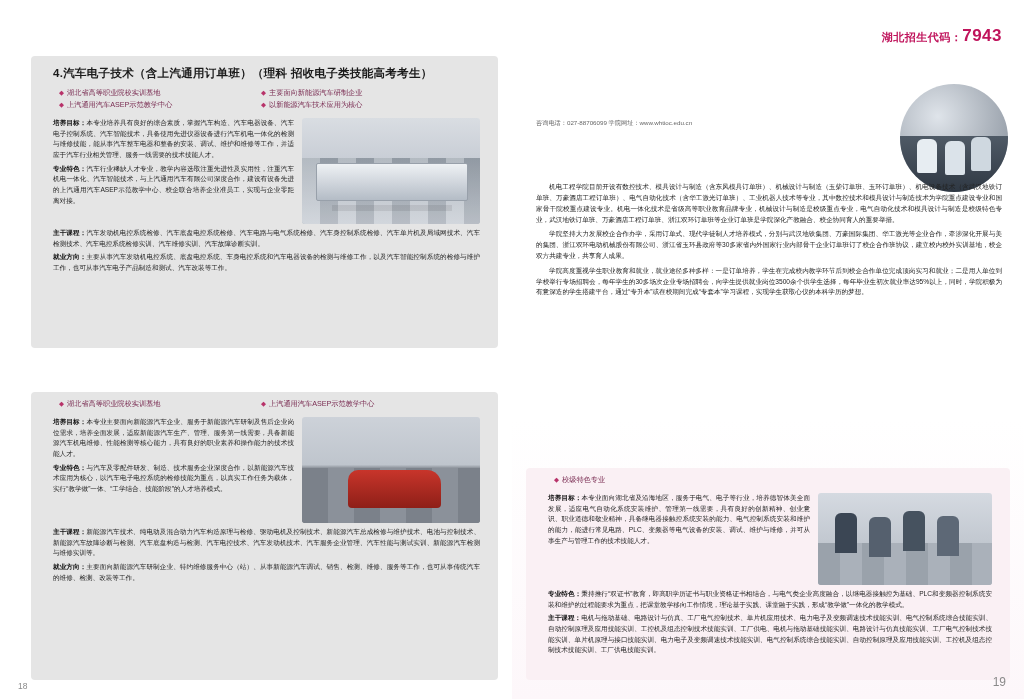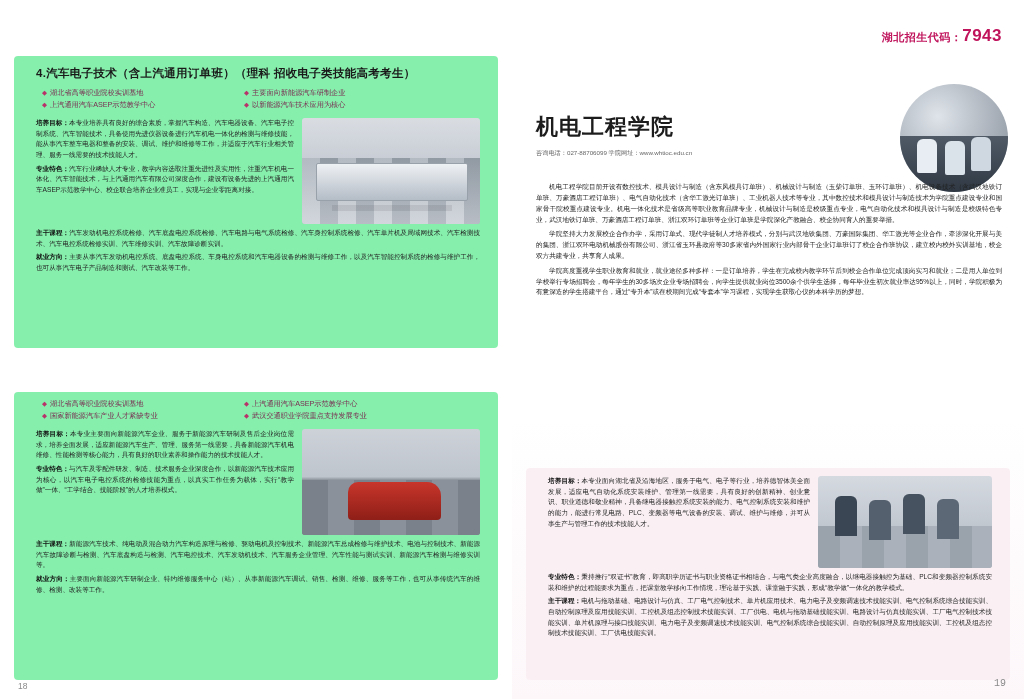--- a/index.html
+++ b/index.html
@@ -16,22 +16,22 @@
   }
   
   .left-page {
     width: 512px; height: 699px;
     background: #ffffff;
     position: relative;
     padding: 0;
   }
   .panel {
     position: absolute;
-    left: 14px; right: 14px;
-    background: #86efac;
+    left: 31px; right: 14px;
+    background: #e5e5e5;
     border-radius: 4px;
   }
   .panel-1 { top: 56px; height: 292px; }
   .panel-2 { top: 392px; height: 288px; }
 
   .prog-title {
     font-size: 11.5px; font-weight: bold; color: #1a1a1a;
     padding: 10px 0 0 22px;
     letter-spacing: 0.3px;
   }
@@ -151,21 +151,21 @@
     font-size: 6.6px; line-height: 1.66; color: #222; text-align: justify;
   }
   .intro-text p { margin-bottom: 3.5px; text-indent: 13px; }
 
   .panel-3 {
     position: absolute; left: 14px; right: 14px; top: 468px; height: 212px;
     background: #faf0f4; border-radius: 4px;
   }
   .pg-num-right {
     position: absolute; right: 18px; bottom: 10px;
-    font-size: 10px; color: #8a8a8a; font-family: Liberation Mono, monospace;
+    font-size: 12px; color: #8a8a8a;
   }
   .photo-3 {
     width: 174px; height: 92px; border-radius: 3px; flex: 0 0 174px;
     background: linear-gradient(180deg,#d5dae1 0%,#c3c9d1 50%,#aab2bb 100%);
     position: relative; overflow: hidden;
   }
   .photo-3::before{
     content:""; position:absolute; left:0; right:0; bottom:0; height:46%;
     background: repeating-linear-gradient(90deg,#9aa2ab 0 22px,#aab1ba 22px 44px);
   }
@@ -224,30 +224,20 @@
         <div class="badge-row">
           <div class="badge w1">
               <span class="dia">◆</span>
               <span>湖北省高等职业院校实训基地</span>
             </div>
           <div class="badge">
               <span class="dia">◆</span>
               <span>上汽通用汽车ASEP示范教学中心</span>
             </div>
         </div>
-        <div class="badge-row">
-          <div class="badge w1">
-              <span class="dia">◆</span>
-              <span>国家新能源汽车产业人才紧缺专业</span>
-            </div>
-          <div class="badge">
-              <span class="dia">◆</span>
-              <span>武汉交通职业学院重点支持发展专业</span>
-            </div>
-        </div>
       </div>
       <div class="body-area">
         <div class="body-text">
           <p><span class="lbl">培养目标：</span><span>本专业主要面向新能源汽车企业、服务于新能源汽车研制及售后企业岗位需求，培养全面发展，适应新能源汽车生产、管理、服务第一线需要，具备新能源汽车机电维修、性能检测等核心能力，具有良好的职业素养和操作能力的技术技能人才。</span></p>
           <p><span class="lbl">专业特色：</span><span>与汽车及零配件研发、制造、技术服务企业深度合作，以新能源汽车技术应用为核心，以汽车电子电控系统的检修技能为重点，以真实工作任务为载体，实行“教学做”一体、“工学结合、技能阶段”的人才培养模式。</span></p>
         </div>
         <div class="photo photo-2"></div>
       </div>
       <div class="full-text">
         <p><span class="lbl">主干课程：</span><span>新能源汽车技术、纯电动及混合动力汽车构造原理与检修、驱动电机及控制技术、新能源汽车总成检修与维护技术、电池与控制技术、新能源汽车故障诊断与检测、汽车底盘构造与检测、汽车电控技术、汽车发动机技术、汽车服务企业管理、汽车性能与测试实训、新能源汽车检测与维修实训等。</span></p>
@@ -258,33 +248,40 @@
     <div class="pg-num-left">18</div>
   </div>
 
   <div class="right-page">
 
     <div class="code-line">
       <span>湖北招生代码：</span><span class="num">7943</span>
     </div>
 
     <div class="college-head">
-      <div class="college-name">机电工程学院</div>
       <div class="college-contact">咨询电话：027-88706099  学院网址：www.whtioc.edu.cn</div>
     </div>
 
     <div class="head-photo"></div>
 
     <div class="intro-text">
       <p>机电工程学院目前开设有数控技术、模具设计与制造（含东风模具订单班）、机械设计与制造（玉柴订单班、玉环订单班）、机电设备技术（含武汉地铁订单班、万豪酒店工程订单班）、电气自动化技术（含华工激光订单班）、工业机器人技术等专业，其中数控技术和模具设计与制造技术为学院重点建设专业和国家骨干院校重点建设专业。机电一体化技术是省级高等职业教育品牌专业，机械设计与制造是校级重点专业，电气自动化技术和模具设计与制造是校级特色专业，武汉地铁订单班、万豪酒店工程订单班、浙江双环订单班等企业订单班是学院深化产教融合、校企协同育人的重要举措。</p>
       <p>学院坚持大力发展校企合作办学，采用订单式、现代学徒制人才培养模式，分别与武汉地铁集团、万豪国际集团、华工激光等企业合作，牵涉深化开展与美的集团、浙江双环电动机械股份有限公司、浙江省玉环县政府等30多家省内外国家行业内部骨干企业订单班订了校企合作班协议，建立校内校外实训基地，校企双方共建专业，共享育人成果。</p>
       <p>学院高度重视学生职业教育和就业，就业途径多种多样：一是订单培养，学生在完成校内教学环节后到校企合作单位完成顶岗实习和就业；二是用人单位到学校举行专场招聘会，每年学生的30多场次企业专场招聘会，向学生提供就业岗位3500余个供学生选择，每年毕业生初次就业率达95%以上，同时，学院积极为有意深造的学生搭建平台，通过“专升本”或在校期间完成“专套本”学习课程，实现学生获取心仪的本科学历的梦想。</p>
     </div>
 
     <div class="panel panel-3">
+      <div class="badges">
+        <div class="badge-row">
+          <div class="badge">
+              <span class="dia">◆</span>
+              <span>校级特色专业</span>
+            </div>
+        </div>
+      </div>
       <div class="body-area">
         <div class="body-text">
           <p><span class="lbl">培养目标：</span><span>本专业面向湖北省及沿海地区，服务于电气、电子等行业，培养德智体美全面发展，适应电气自动化系统安装维护、管理第一线需要，具有良好的创新精神、创业意识、职业道德和敬业精神，具备继电器接触控系统安装的能力、电气控制系统安装和维护的能力，能进行常见电路、PLC、变频器等电气设备的安装、调试、维护与维修，并可从事生产与管理工作的技术技能人才。</span></p>
         </div>
         <div class="photo photo-3"></div>
       </div>
       <div class="full-text">
         <p><span class="lbl">专业特色：</span><span>秉持推行“双证书”教育，即高职学历证书与职业资格证书相结合，与电气类企业高度融合，以继电器接触控为基础、PLC和变频器控制系统安装和维护的过程能要求为重点，把课堂教学移向工作情境，理论基于实践、课堂融于实践，形成“教学做”一体化的教学模式。</span></p>
         <p><span class="lbl">主干课程：</span><span>电机与拖动基础、电路设计与仿真、工厂电气控制技术、单片机应用技术、电力电子及变频调速技术技能实训、电气控制系统综合技能实训、自动控制原理及应用技能实训、工控机及组态控制技术技能实训、工厂供电、电机与拖动基础技能实训、电路设计与仿真技能实训、工厂电气控制技术技能实训、单片机原理与接口技能实训、电力电子及变频调速技术技能实训、电气控制系统综合技能实训、自动控制原理及应用技能实训、工控机及组态控制技术技能实训、工厂供电技能实训。</span></p>
       </div>

